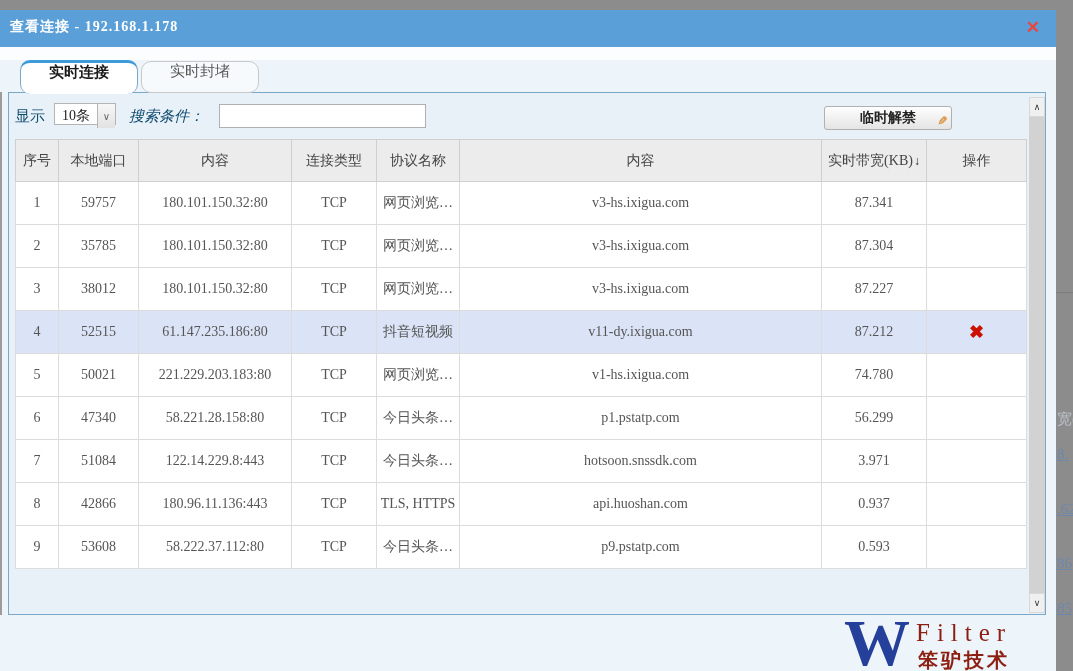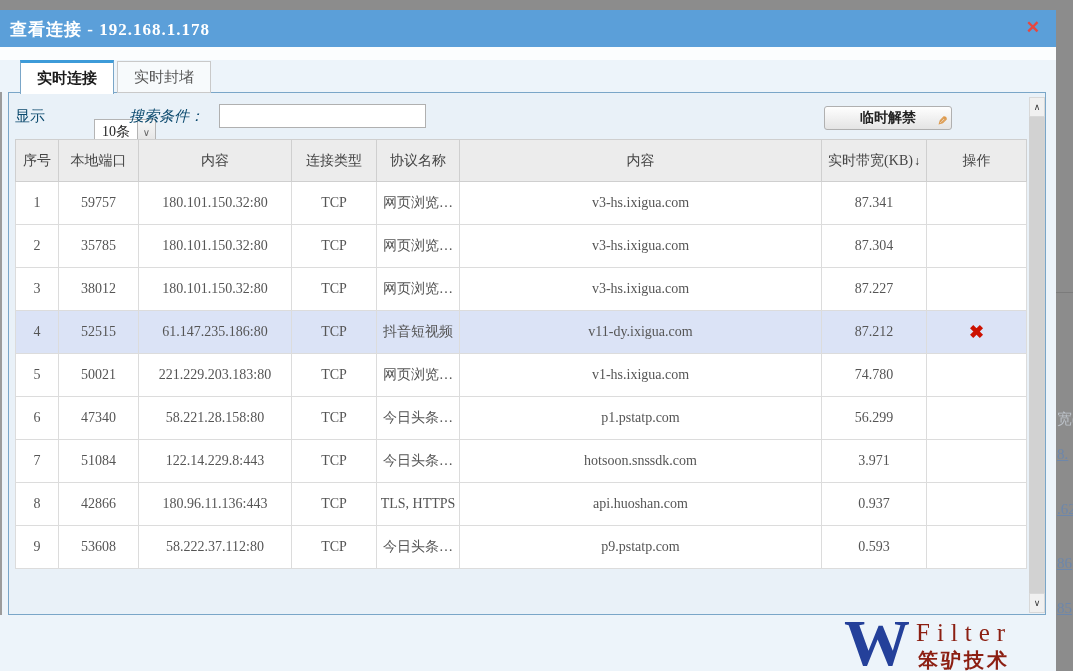--- a/index.html
+++ b/index.html
@@ -12,45 +12,45 @@
   .backdrop-right .bg-line { position:absolute; left:0; top:292px; width:17px; border-top:1px solid #7b7b7b; }
   .frag { position:absolute; left:1px; font-size:15px; white-space:nowrap; }
   .frag-grey { color:#bcc2c9; }
   .frag-link { color:#6d87ab; text-decoration:underline; }
   .frag-0 { top:410px; } .frag-1 { top:446px; } .frag-2 { top:501px; }
   .frag-3 { top:555px; } .frag-4 { top:600px; }
 
   
   .dialog { position:absolute; left:0; top:10px; width:1056px; height:661px; background:#edf4fa; }
   .titlebar { position:absolute; left:0; top:0; width:1056px; height:37px; background:#5b9fd9; }
-  .title { position:absolute; left:10px; top:8px; color:#ffffff; font-size:17px; font-weight:bold; letter-spacing:1px; }
+  .title { position:absolute; left:10px; top:8px; color:#ffffff; font-size:14px; font-weight:bold; letter-spacing:1px; }
   .close { position:absolute; right:16px; top:7px; color:#e8473f; font-size:17px; font-weight:bold; cursor:pointer; }
   .tabstrip { position:absolute; left:0; top:37px; width:1056px; height:13px; background:#fbfdfe; }
 
   
   .tabs { position:absolute; left:20px; top:50px; height:34px; display:flex; z-index:3; }
-  .tab { height:32px; padding:0 16px; display:flex; align-items:center; justify-content:center;
-         font-size:15px; cursor:pointer; margin-right:3px; }
+  .tab { height:32px; padding:0 28px; display:flex; align-items:flex-start; justify-content:center;
+         font-size:15px; cursor:pointer; margin-right:3px;border-radius:10px; }
   .tab.active { height:34px; background:#ffffff; border:1px solid #7aa6c8; border-bottom:none;
                 border-top:3px solid #3d9bd9; font-weight:bold; color:#1a1a1a; }
   .tab.inactive { background:#f7fafc; border:1px solid #c9c9c9; color:#555; margin-top:1px; }
 
   .left-edge { position:absolute; left:0; top:82px; width:2px; height:523px; background:#9c9c9c; }
 
   
   .panel { position:absolute; left:8px; top:82px; width:1038px; height:523px;
            border:1px solid #7aa6c8; background:#e9f1f8; z-index:2; }
 
   
   .controls { position:absolute; left:0; top:0; width:100%; height:46px; }
   .ctl-label { position:absolute; font-size:15px; color:#0c4a6e; top:14px; }
   .lbl-show { left:6px; }
   .lbl-search { left:120px;font-style:italic; }
-  .select { position:absolute; left:45px; top:26px; width:62px; height:22px; background:#fff;
-            border:1px solid #b4b4b4; cursor:pointer;margin-left:40px; }
+  .select { position:absolute; left:45px; top:10px; width:62px; height:22px; background:#fff;
+            border:1px solid #b4b4b4; cursor:pointer; }
   .select .val { position:absolute; left:7px; top:3px; font-size:14px; color:#222; }
   .select .arrow-box { position:absolute; right:0; top:0; width:18px; height:24px;
             background:linear-gradient(#f7f7f7,#e2e2e2); border-left:1px solid #b4b4b4;
             display:flex; align-items:center; justify-content:center; font-size:10px; color:#666; }
   .search-input { position:absolute; left:210px; top:11px; width:207px; height:24px;
             border:1px solid #b0b0b0; background:#fff; font-size:14px; padding:0 6px;
             font-family:"Liberation Serif","DejaVu Serif",serif; }
   .unban-btn { position:absolute; left:815px; top:13px; width:128px; height:24px;
             background:linear-gradient(#fefefe,#e4e4e4); border:1px solid #b0b0b0; border-radius:3px;
             font-size:14px; font-weight:bold; color:#222; cursor:pointer;

